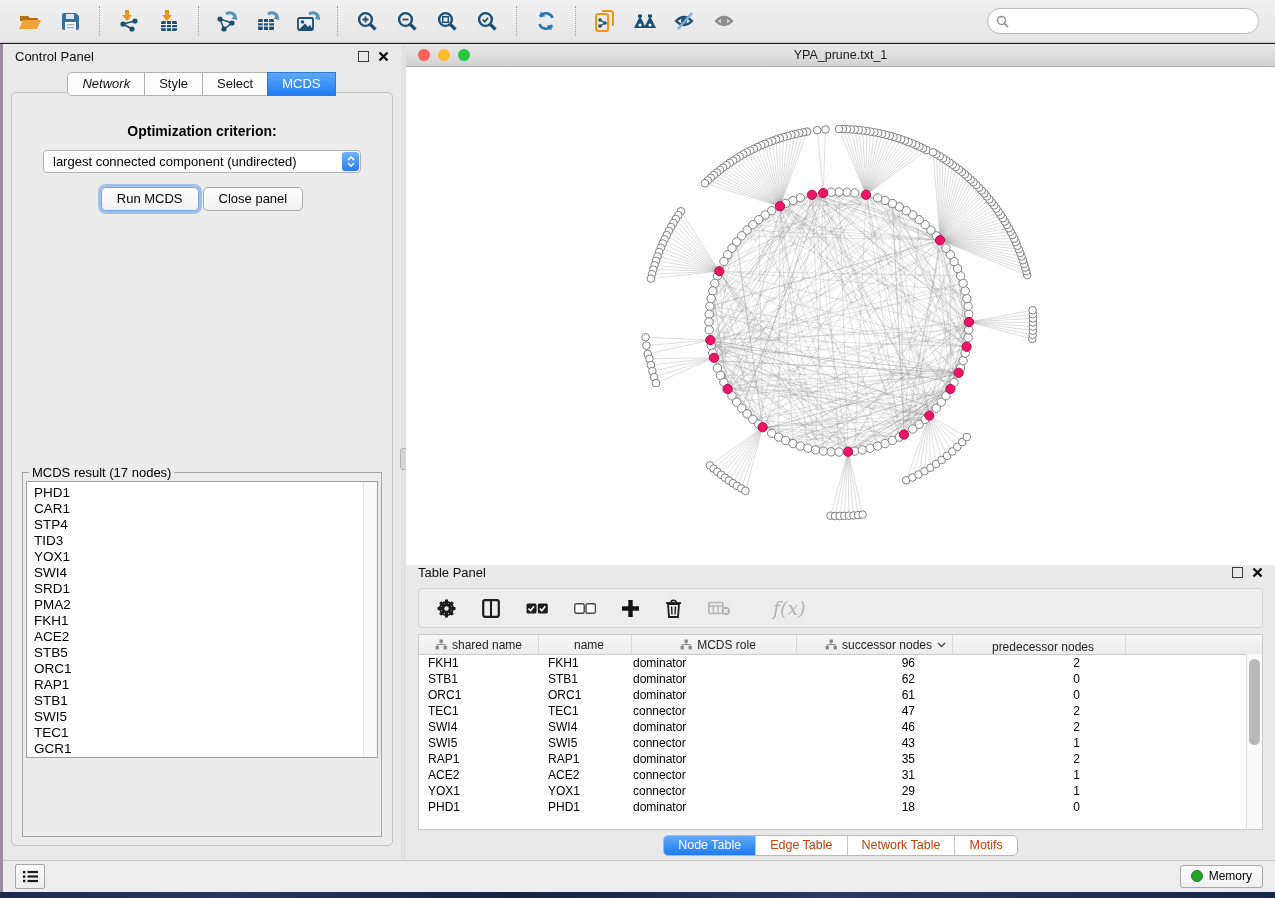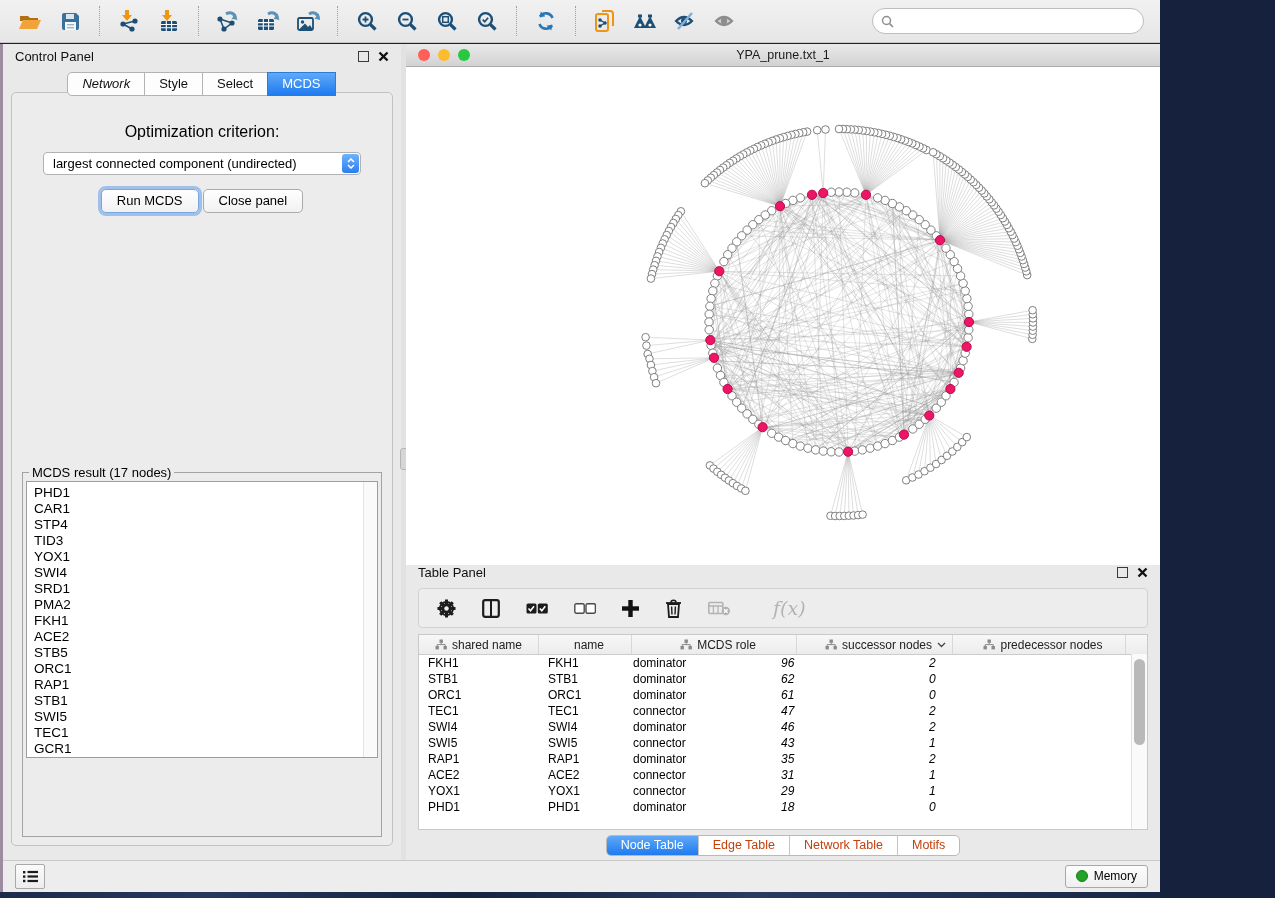--- a/index.html
+++ b/index.html
@@ -1,18 +1,18 @@
 <!DOCTYPE html>
 <html><head>
 <meta charset="utf-8">
 <style>
   html,body{margin:0;padding:0;}
   body{width:1275px;height:898px;overflow:hidden;background:#16213d;
        font-family:"Liberation Sans","DejaVu Sans",sans-serif;-webkit-font-smoothing:antialiased;}
-  .screen{position:relative;width:1160px;height:898px;}
+  .screen{position:relative;width:1275px;height:898px;}
   
   .wall-left{position:absolute;left:0;top:44px;width:3px;bottom:6px;background:#9c8ba1;}
   .wall-bottom{position:absolute;left:0;right:0;bottom:0;height:6px;
      background:linear-gradient(90deg,#1d2a4c,#27375d 18%,#152240 40%,#2a3a60 65%,#182747 100%);}
   
   .toolbar{position:absolute;top:0;left:0;right:0;height:43px;background:linear-gradient(#f1f1f1,#e6e6e6);
      border-bottom:1px solid #c6c6c6;display:flex;align-items:center;padding-left:10px;box-sizing:border-box;}
   .tbtn{width:40px;height:36px;display:flex;align-items:center;justify-content:center;flex:0 0 auto;}
   .tsep{width:0;height:30px;border-left:1px dotted #9f9f9f;margin:0 9px;flex:0 0 auto;}
   .search-wrap{margin-left:auto;margin-right:16px;width:272px;height:26px;background:#fff;
@@ -24,21 +24,21 @@
   .control-panel{width:398px;background:#e9e9e9;display:flex;flex-direction:column;box-sizing:border-box;}
   .panel-header{height:25px;display:flex;align-items:center;padding:0 12px;font-size:13px;color:#101010;flex:0 0 auto;}
   .win-btns{margin-left:auto;display:flex;gap:9px;align-items:center;}
   .float-glyph{width:9px;height:9px;border:1.6px solid #3a3a3a;background:transparent;}
   .cp-tabs{display:flex;justify-content:center;position:relative;z-index:2;flex:0 0 auto;margin-top:3px;}
   .cp-tab{background:#fdfdfd;border:1px solid #b3b3b3;padding:3px 14px 4px;font-size:13px;margin-left:-1px;color:#111;}
   .cp-tab:first-child{border-radius:5px 0 0 5px;font-style:italic;}
   .cp-tab.active{background:linear-gradient(#5fa9f7,#1f7bf0);color:#fff;border-color:#2e7ad8;border-radius:0;position:relative;}
   .cp-content{flex:1;margin:-4px 8px 14px 8px;border:1px solid #c2c2c2;border-radius:5px;background:#ececec;
      display:flex;flex-direction:column;align-items:center;padding-top:30px;box-sizing:border-box;}
-  .opt-label{font-size:16px;color:#000;}
+  .opt-label{font-size:14px;color:#000;font-weight:bold;}
   .select-box{width:318px;height:23px;background:#fff;border:1px solid #b2b2b2;border-radius:4px;margin-top:11px;
      display:flex;align-items:center;font-size:13px;padding-left:9px;box-sizing:border-box;position:relative;color:#000;}
   .select-stepper{position:absolute;right:1px;top:1px;bottom:1px;width:17px;border-radius:3px;
      background:linear-gradient(#71b3fb,#2a7ef1);display:flex;flex-direction:column;align-items:center;justify-content:center;gap:1px;}
   .btn-row{display:flex;gap:4px;margin-top:14px;}
   .mac-btn{background:linear-gradient(#ffffff,#f1f1f1);border:1px solid #ababab;border-radius:5px;
      font-size:13px;padding:3px 15px 4px;color:#000;font-family:inherit;}
   .mac-btn.focus{box-shadow:0 0 0 3px rgba(110,163,232,.6);border-color:#76a6e4;}
   fieldset.mcds{margin:auto 10px 8px 10px;align-self:stretch;height:372px;border:1px solid #a3a3a3;
      padding:1px 3px 4px 3px;box-sizing:border-box;}
@@ -65,22 +65,22 @@
      display:flex;align-items:center;gap:26px;padding:0 18px;flex:0 0 auto;}
   .tp-tool{display:flex;align-items:center;justify-content:center;}
   .fx{font-family:"DejaVu Serif","Liberation Serif",serif;font-style:italic;font-size:19px;color:#b3b3b3;margin-left:16px;}
   .tp-table{margin:0 12px;background:#fff;border:1px solid #c9c9c9;flex:1;position:relative;overflow:hidden;}
   .thead{display:flex;height:19px;background:linear-gradient(#f7f7f7,#ececec);border-bottom:1px solid #cccccc;
      font-size:12px;color:#222;gap:8px;}
   .th{display:flex;align-items:center;justify-content:center;gap:5px;border-right:1px solid #d8d8d8;box-sizing:border-box;position:relative;}
   .th .sort{position:absolute;right:6px;top:7px;}
   .trow{display:flex;height:16px;font-size:12px;align-items:center;color:#000;}
   .td{box-sizing:border-box;padding-left:9px;overflow:hidden;white-space:nowrap;}
-  .td.num{text-align:left;padding-right:14px;padding-left:0;font-style:italic;}
-  .c0{width:120px;} .c1{width:85px;} .c2{width:157px;} .c3{width:148px;} .c4{width:165px;} .cf{flex:1;border-right:none;}
+  .td.num{text-align:right;padding-right:14px;padding-left:0;}
+  .c0{width:120px;} .c1{width:85px;} .c2{width:157px;} .c3{width:148px;} .c4{width:165px;flex-direction:column;} .cf{flex:1;border-right:none;}
   .v-scroll{position:absolute;right:0;top:19px;bottom:0;width:15px;background:#fafafa;border-left:1px solid #e0e0e0;}
   .v-thumb{position:absolute;left:2px;right:2px;top:5px;height:86px;background:#b9b9b9;border-radius:7px;}
   .tp-tabs{height:30px;display:flex;justify-content:center;align-items:center;flex:0 0 auto;}
   .tp-tabgroup{display:flex;border:1px solid #b9b9b9;border-radius:5px;overflow:hidden;background:#fff;}
   .tp-tab{padding:2px 14px 3px;font-size:12.5px;border-left:1px solid #c6c6c6;color:#c2410c;}
   .tp-tab:first-child{border-left:none;}
   .tp-tab.active{background:linear-gradient(#5fa9f7,#1f7bf0);color:#fff;}
   
   .status-bar{position:absolute;left:3px;right:0;bottom:6px;height:32px;background:#ededed;border-top:1px solid #c9c9c9;
      display:flex;align-items:center;padding:0 12px;box-sizing:border-box;}

